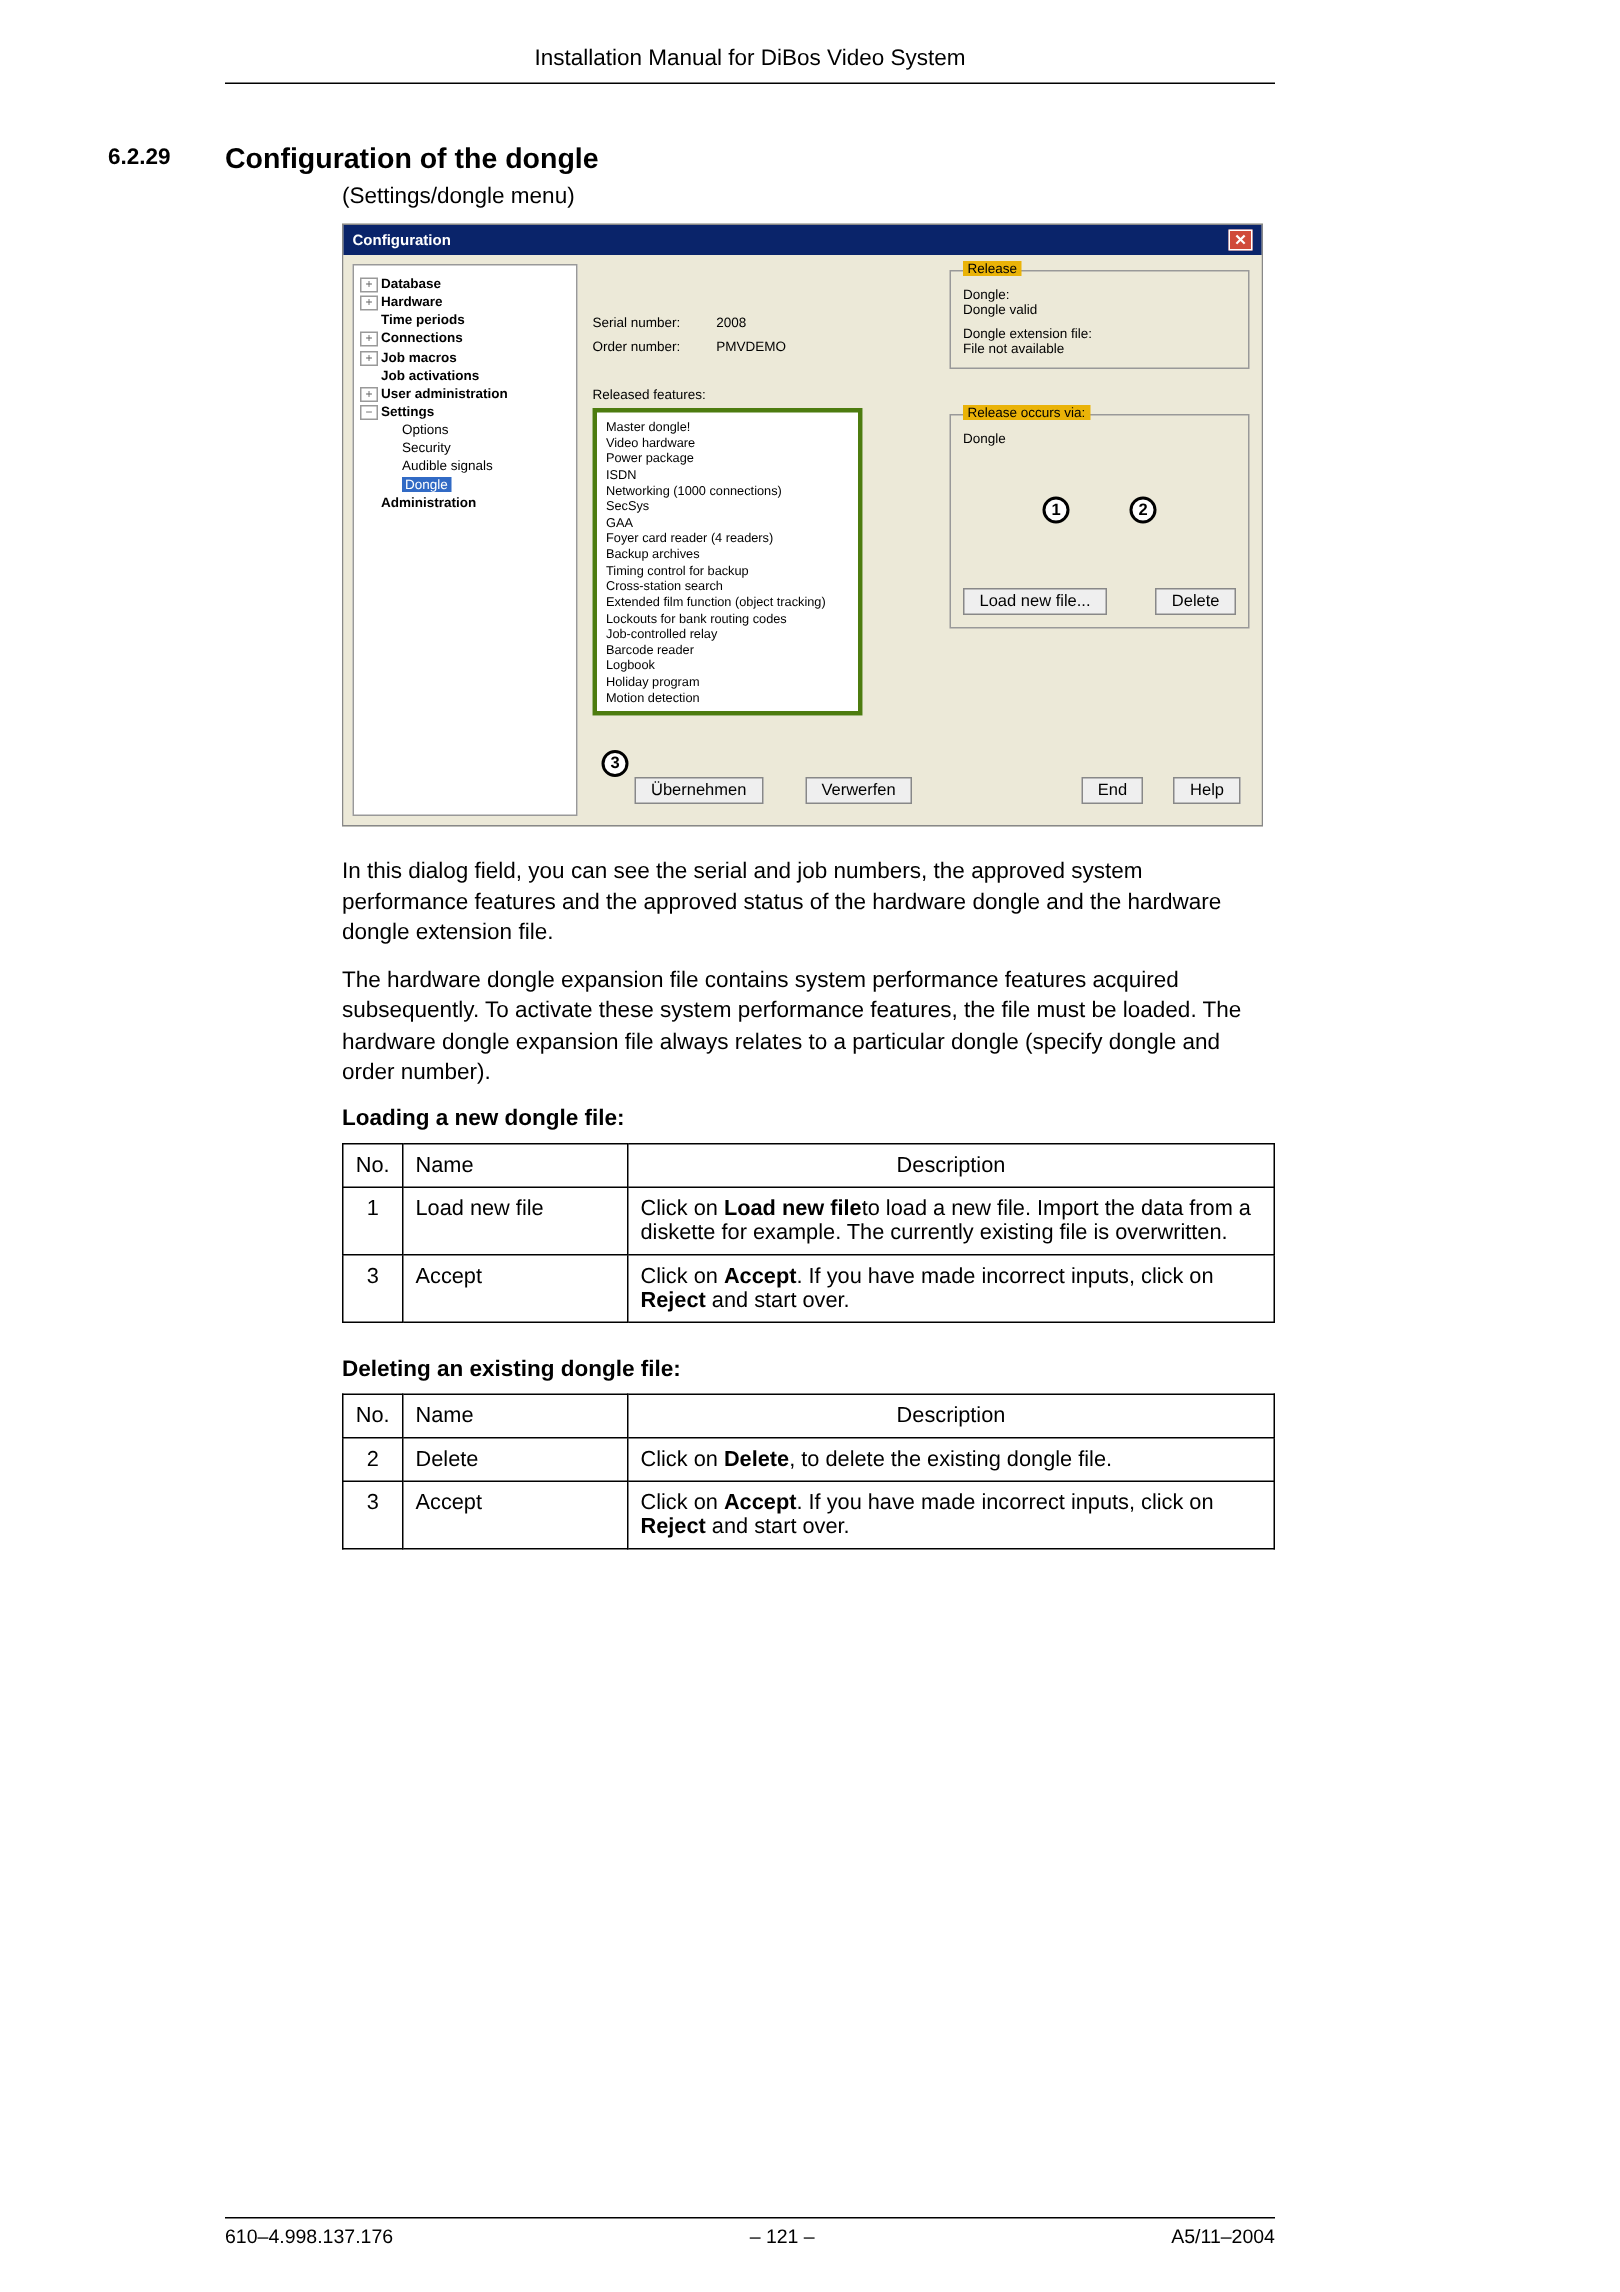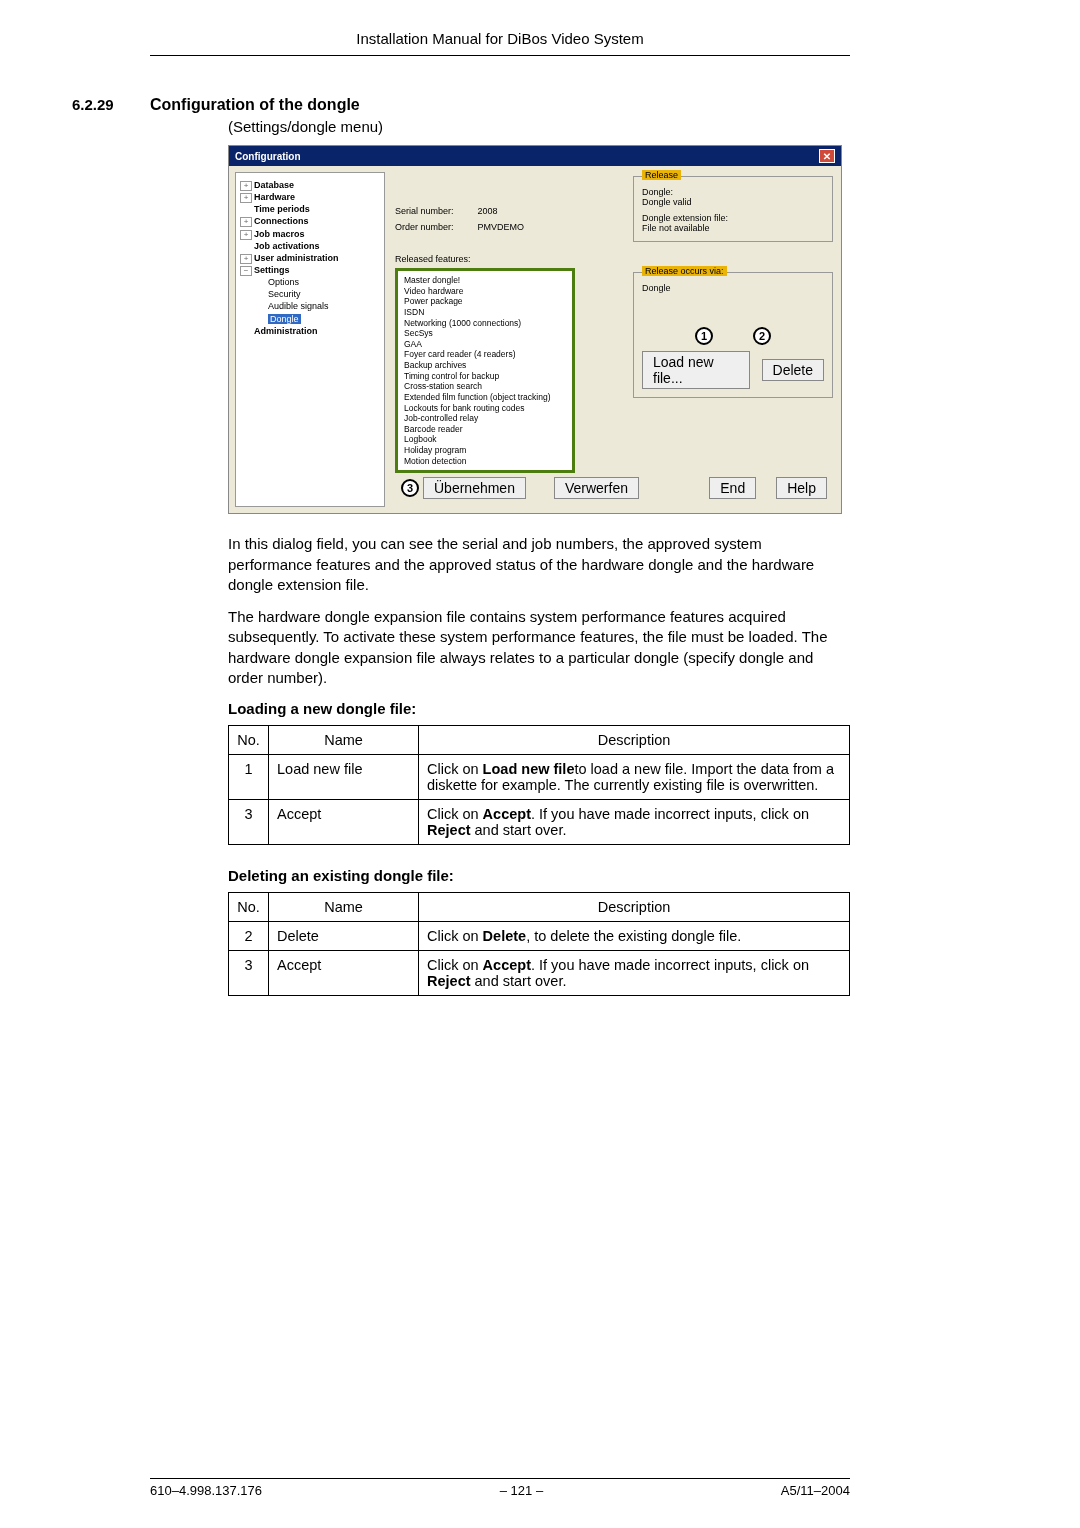--- a/index.html
+++ b/index.html
@@ -43,21 +43,21 @@
     margin-bottom: 4px;
   }
   .subsec-num {
     width: 78px;
     margin-left: -78px;
     font-weight: bold;
     font-size: 15px;
   }
   .subsec-title {
     font-weight: bold;
-    font-size: 16px;
+    font-size: 19px;
   }
   .subsec-sub {
     font-size: 15px;
     margin-bottom: 10px;
   }
 
   
   .shot {
     width: 614px;
     border: 1px solid #888;
@@ -139,23 +139,24 @@
     position: absolute;
     top: -7px;
     left: 8px;
     background: #eab308;
     padding: 0 3px;
     font-size: 9px;
   }
   .winbtn {
     border: 1px solid #888;
     background: #efefef;
-    font-size: 14px;
+    font-size: 11px;
     padding: 2px 10px;
     display: inline-block;
+    margin-top: 37px;
   }
   .callout {
     display: inline-flex;
     width: 18px;
     height: 18px;
     border: 2px solid #000;
     border-radius: 50%;
     align-items: center;
     justify-content: center;
     font-weight: bold;
@@ -194,21 +195,21 @@
     margin-bottom: 22px;
   }
   table.doc th, table.doc td {
     border: 1px solid #000;
     padding: 6px 8px;
     vertical-align: top;
     text-align: left;
     font-weight: normal;
   }
   table.doc th.n { width: 40px; text-align: center; }
-  table.doc th.nm { width: 150px; text-align: center; }
+  table.doc th.nm { width: 150px; text-align: left; }
   table.doc th.d { text-align: center; }
   table.doc td.n { text-align: center; }
 
   .page-footer {
     position: absolute;
     left: 150px;
     width: 700px;
     bottom: 30px;
     font-size: 13px;
   }

